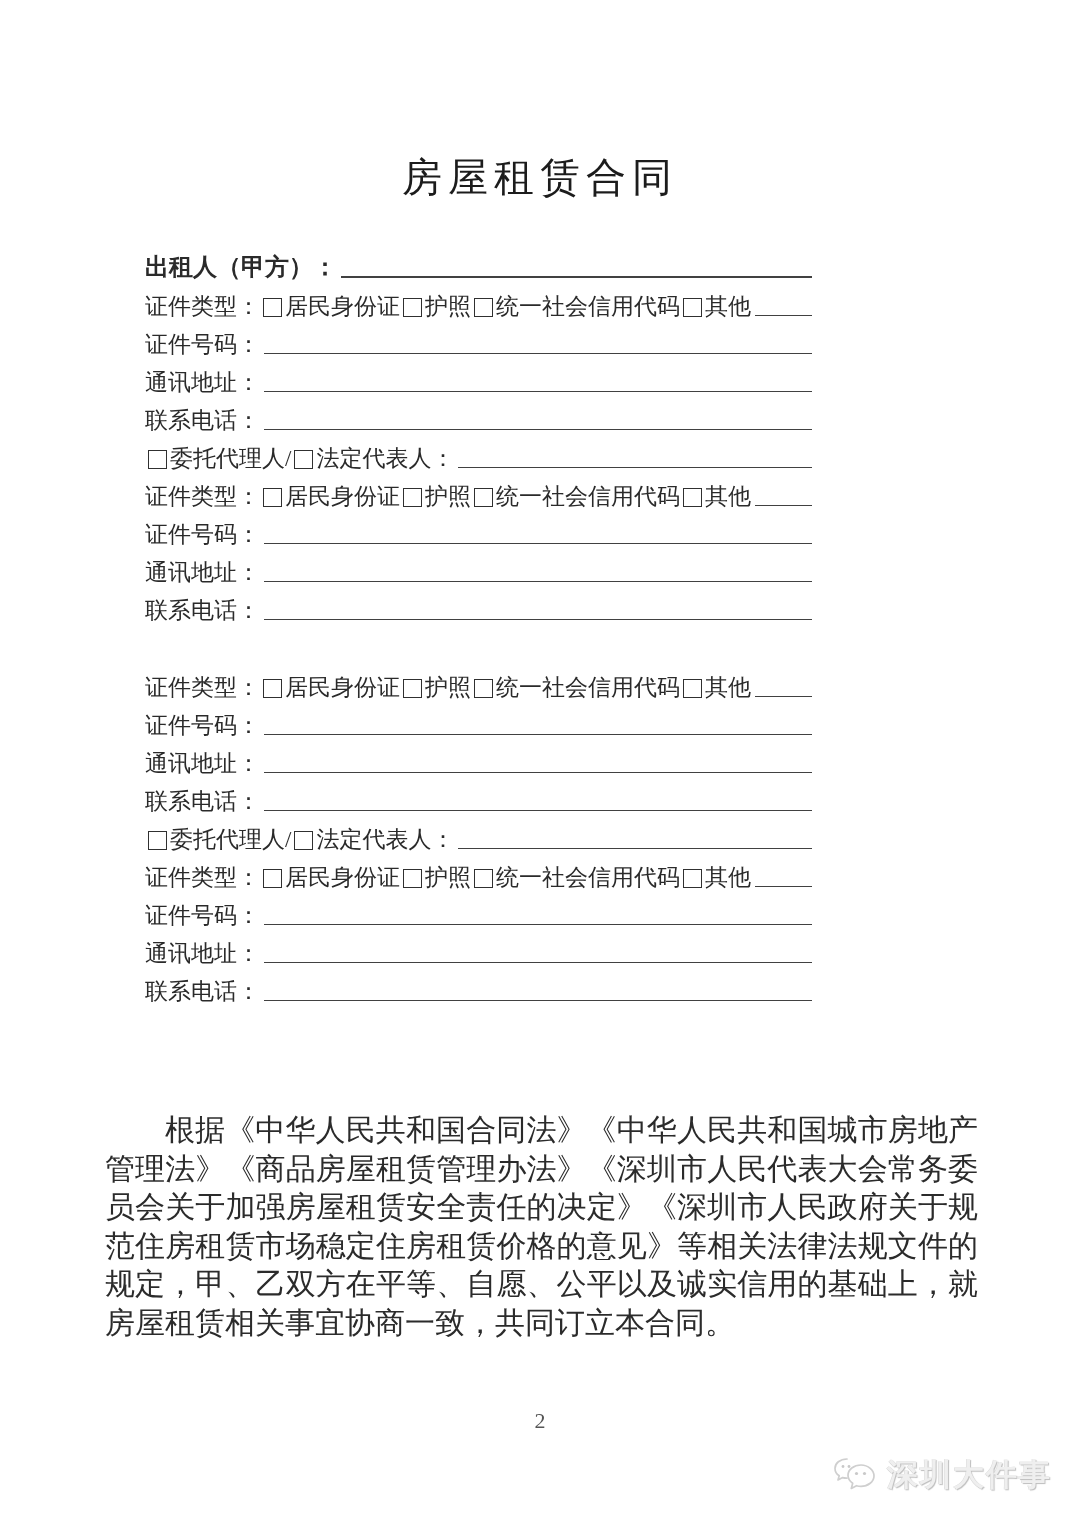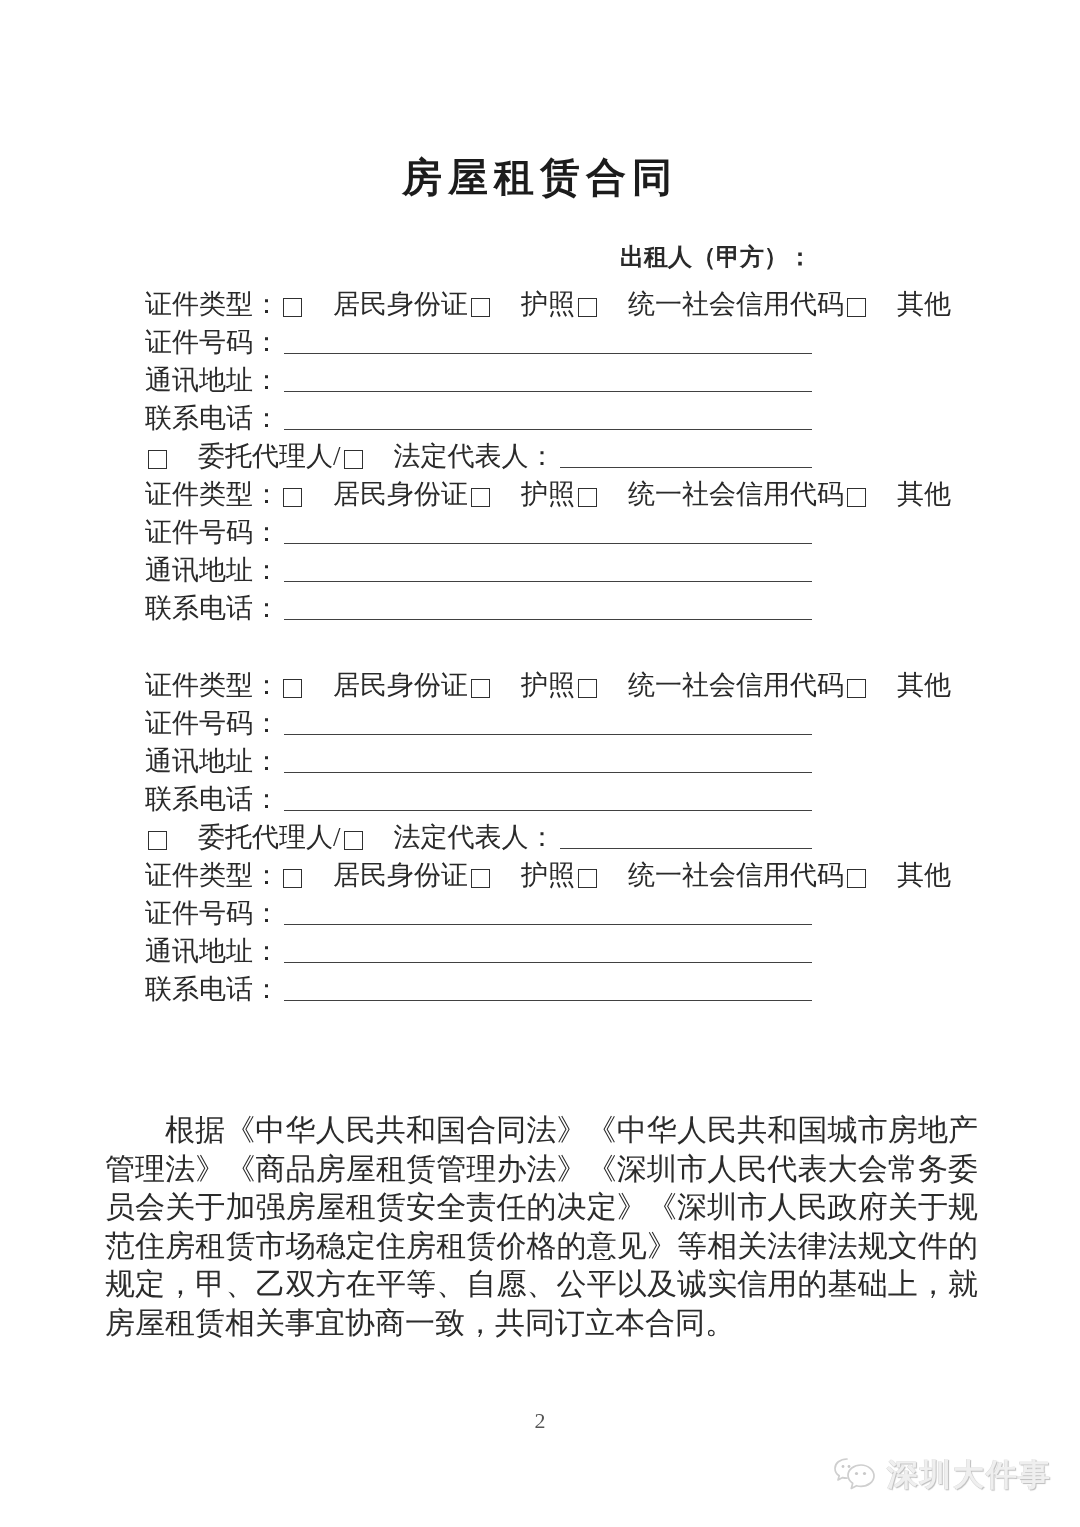--- a/index.html
+++ b/index.html
@@ -4,43 +4,43 @@
 <style>
   * { margin:0; padding:0; box-sizing:border-box; }
   html,body { background:#ffffff; }
   body {
     width:1080px; height:1527px; position:relative; overflow:hidden;
     font-family:"Liberation Serif","DejaVu Serif",serif;
     color:#2a2a2a;
   }
   .title {
     position:absolute; top:150px; left:0; width:100%;
-    text-align:center; font-size:40px; font-weight:700;
+    text-align:center; font-size:40px; font-weight:400;
     letter-spacing:6px; color:#1c1c1c;
   }
   .form {
     position:absolute; left:145px; top:244px; width:667px;
   }
   .row {
     display:flex; align-items:flex-end; height:38px;
-    font-size:27px; line-height:1.15; white-space:nowrap;
-  }
-  .heading-row { font-size:24px; font-weight:700;flex-direction:column; }
+    font-size:23px; line-height:1.15; white-space:nowrap;
+  }
+  .heading-row { font-size:24px; font-weight:700; }
   .lbl { flex:0 0 auto; }
   .fill {
     flex:1 1 auto; height:0; align-self:flex-end;
     border-bottom:1.6px solid #414141; margin:0 0 4px 4px;
   }
   .heading-row .fill { border-bottom-width:2px; }
   .cb {
     flex:0 0 auto; display:inline-block; width:19px; height:19px;
     border:1.8px solid #303030; align-self:flex-end;
     margin:0 3px 3px 3px; background:#fff;
   }
-  .opt { display:flex; align-items:flex-end;gap:28px; }
+  .opt { display:flex; align-items:flex-end; }
   .section-gap { height:39px; }
   .preamble {
     position:absolute; left:105px; top:1111px; width:873px;
     font-size:30px; line-height:38.5px; text-align:justify;
     text-indent:2em; color:#2b2b2b;
   }
   .page-number {
     position:absolute; top:1408px; left:0; width:100%;
     text-align:center; font-size:22px; color:#555555;
   }

